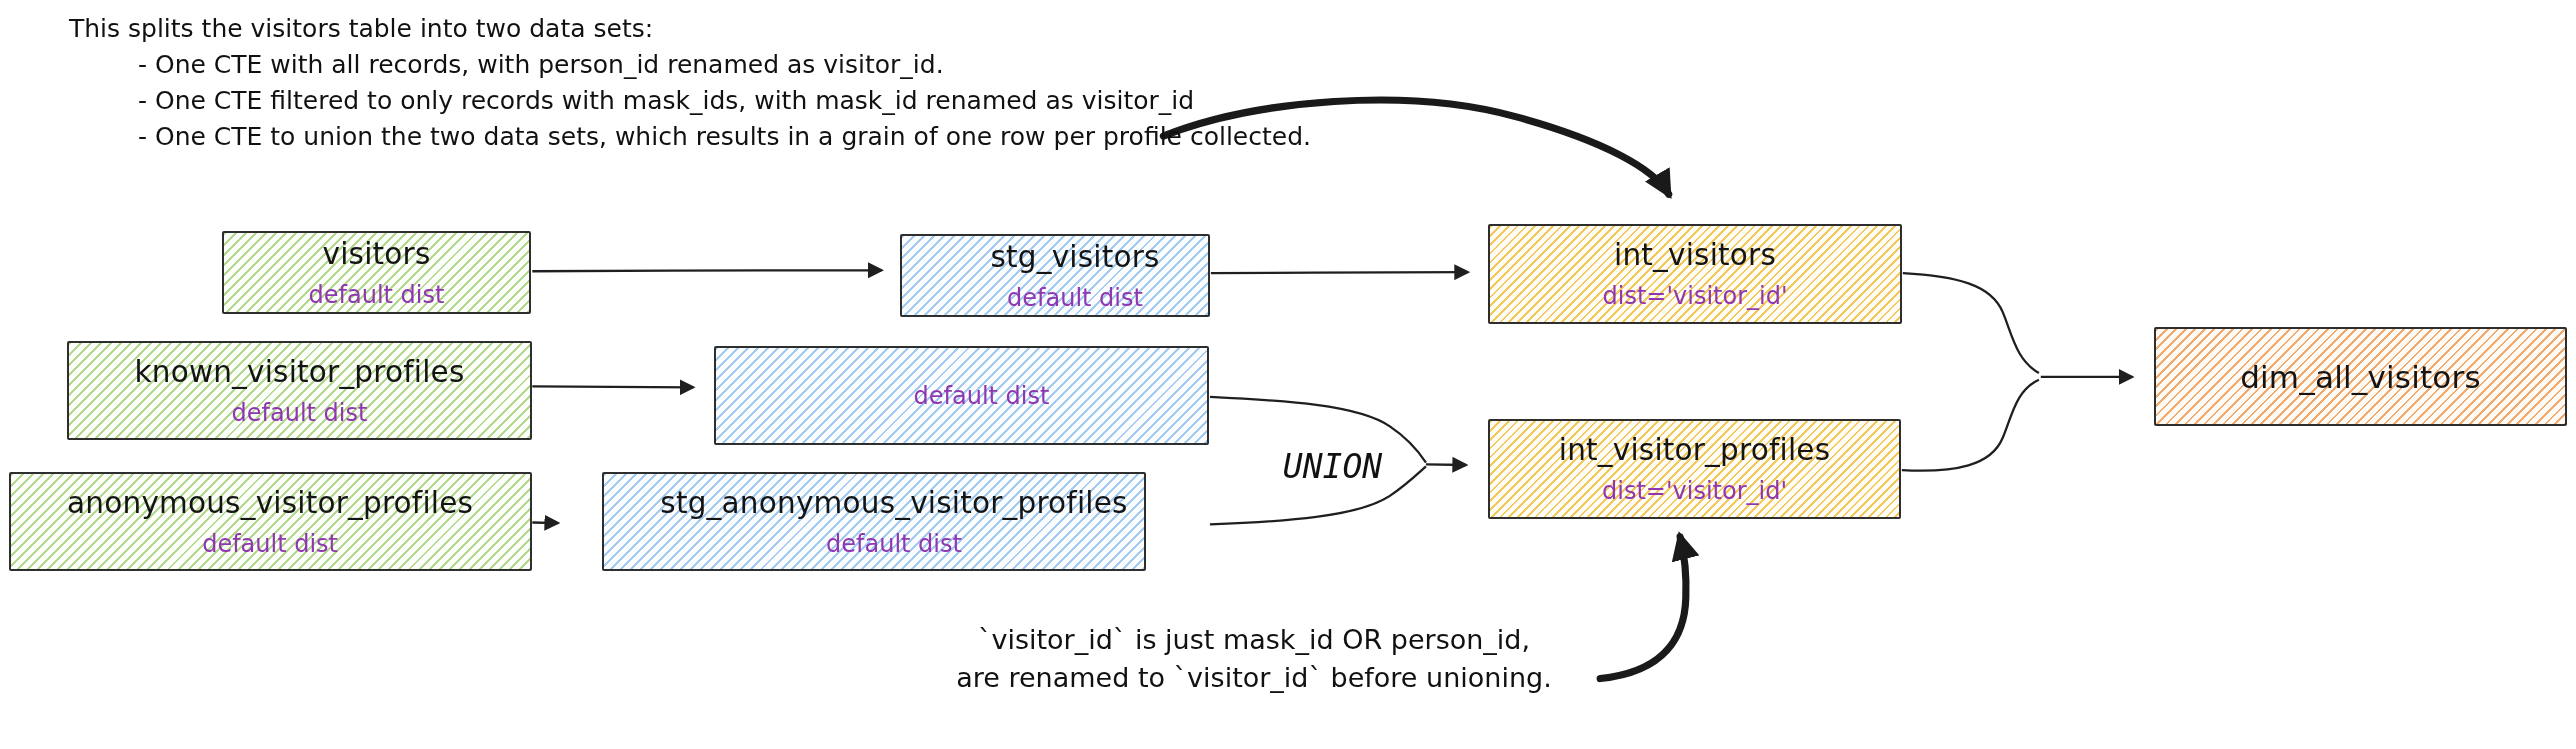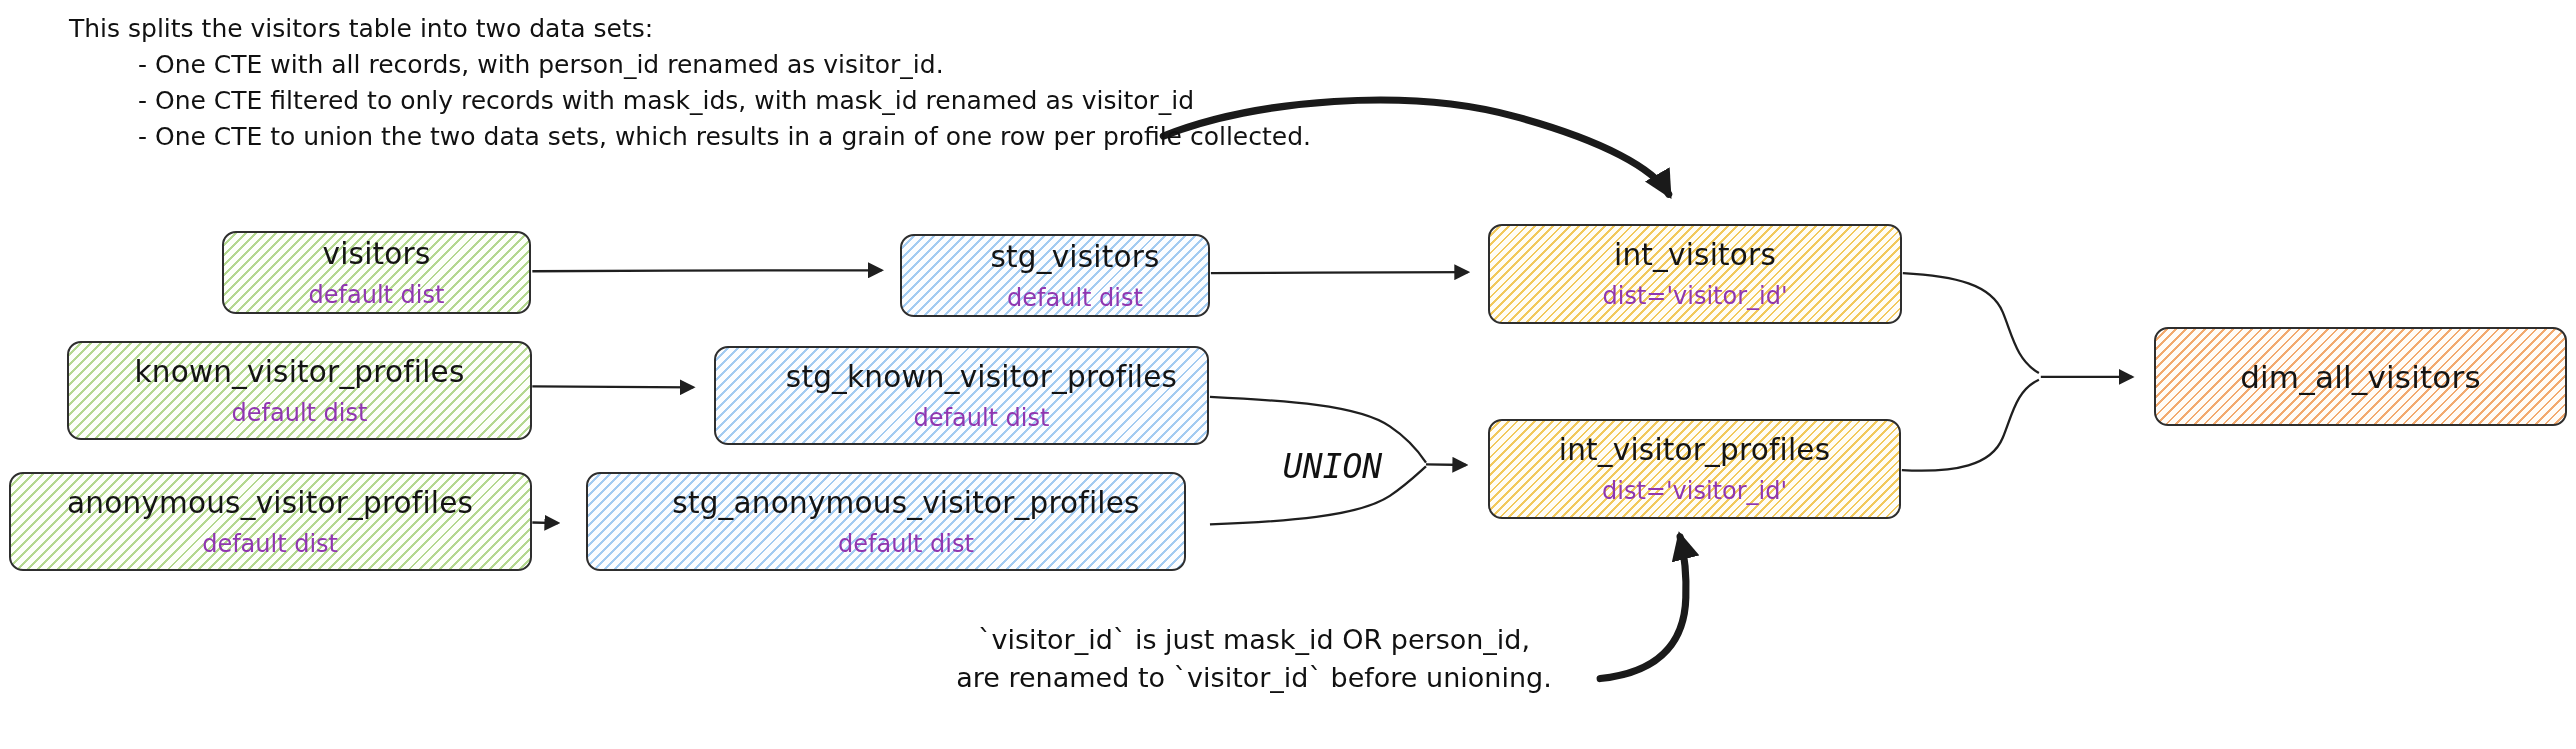--- a/index.html
+++ b/index.html
@@ -12,21 +12,21 @@
     overflow:hidden;
   }
   svg.connectors{position:absolute;left:0;top:0;width:2576px;height:749px;pointer-events:none;}
 
   
   .node{
     position:absolute;
     display:flex;flex-direction:column;align-items:center;justify-content:center;
     gap:10px;
     border:2.3px solid #2e2e2e;
-    border-radius:14px;
+    border-radius:2px;
     box-sizing:border-box;
     text-align:center;
   }
   .node .node-title{font-size:29.5px;font-weight:500;color:#141414;letter-spacing:0.2px;white-space:nowrap;}
   .node .node-sub{font-size:24px;color:#9036b0;font-weight:500;white-space:nowrap;}
   .node.big-title .node-title{font-size:31px;}
 
   .green{
     background:repeating-linear-gradient(135deg,#b4d890 0px,#b4d890 2.1px,rgba(255,255,255,0) 2.1px,rgba(255,255,255,0) 7.1px),#fdfffa;
   }
@@ -116,24 +116,23 @@
   <div class="node green" style="left:8.6px;top:472px;width:523px;height:99px">
     <div class="node-title">anonymous_visitor_profiles</div>
     <div class="node-sub">default dist</div>
   </div>
 
   <div class="node blue" style="left:900px;top:234px;width:310px;height:83px">
     <div class="node-title">stg_visitors</div>
     <div class="node-sub">default dist</div>
   </div>
   <div class="node blue" style="left:714px;top:346px;width:495px;height:99px">
-    <div class="node-title">stg_known_visitor_profiles</div>
     <div class="node-sub">default dist</div>
   </div>
-  <div class="node blue" style="left:586px;top:472px;width:600px;height:99px">
+  <div class="node blue" style="left:602px;top:472px;width:544px;height:99px">
     <div class="node-title">stg_anonymous_visitor_profiles</div>
     <div class="node-sub">default dist</div>
   </div>
 
   <div class="union-label">UNION</div>
 
   <div class="node yellow" style="left:1488px;top:224px;width:414px;height:100px">
     <div class="node-title">int_visitors</div>
     <div class="node-sub">dist='visitor_id'</div>
   </div>

